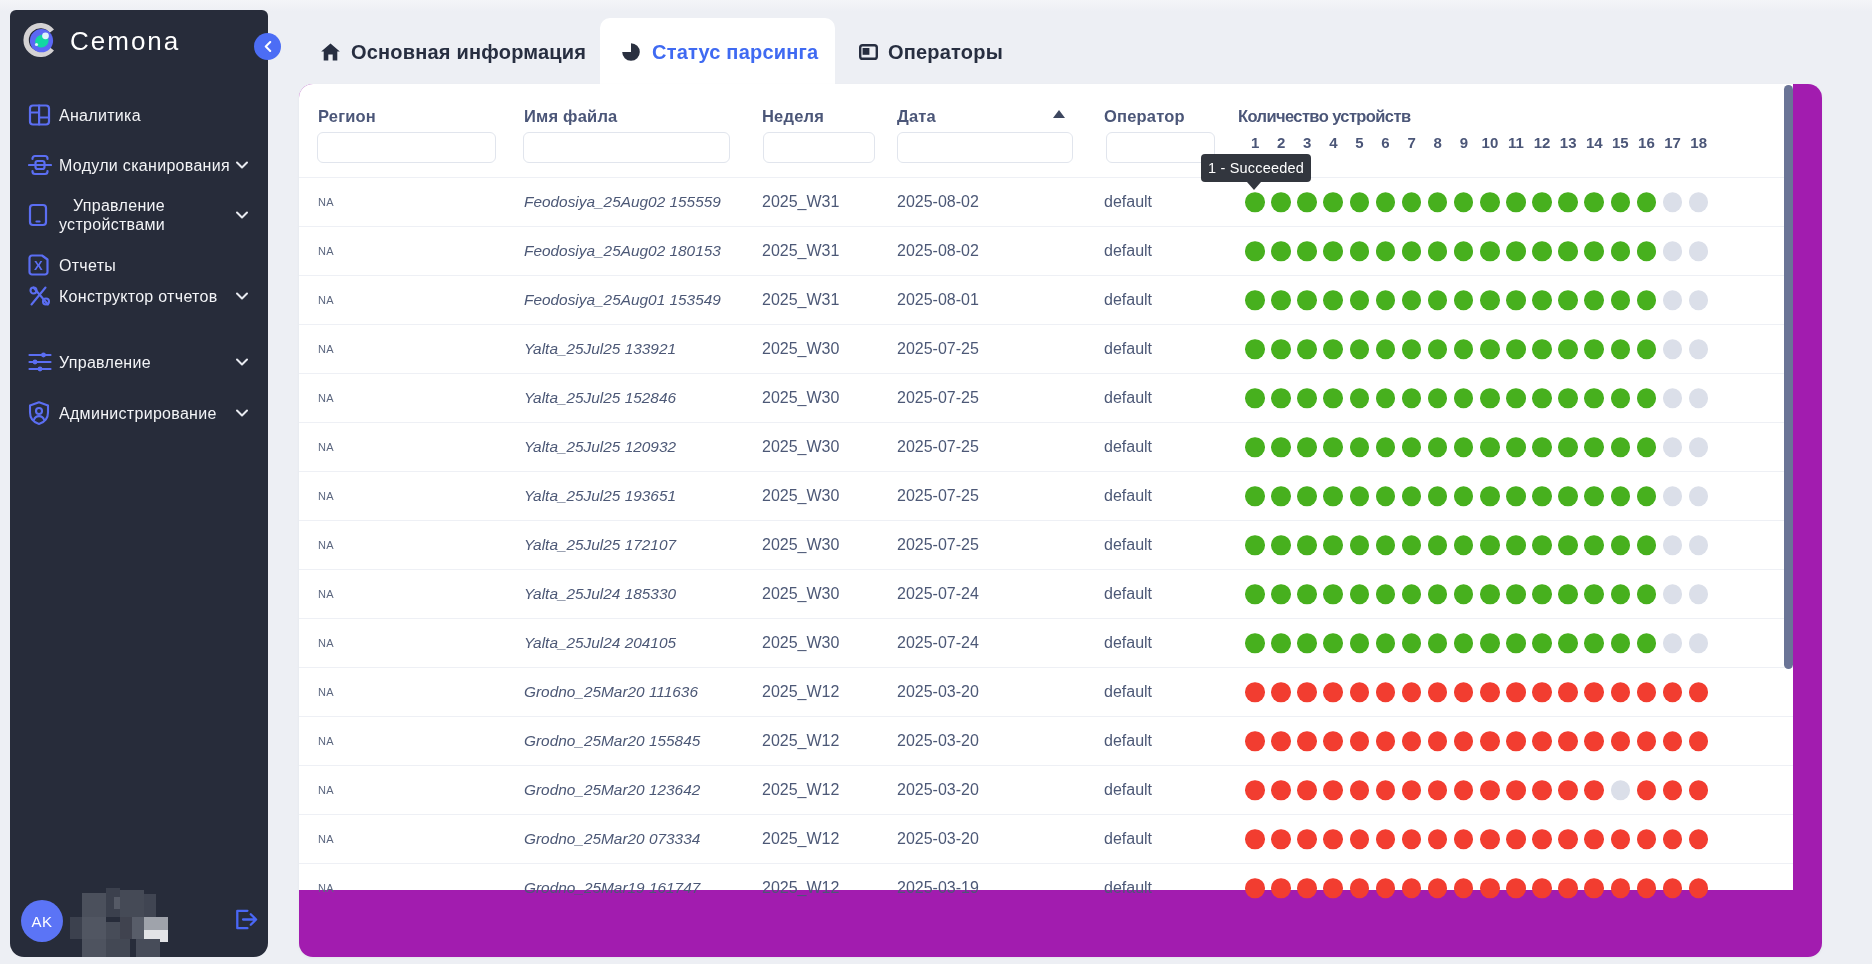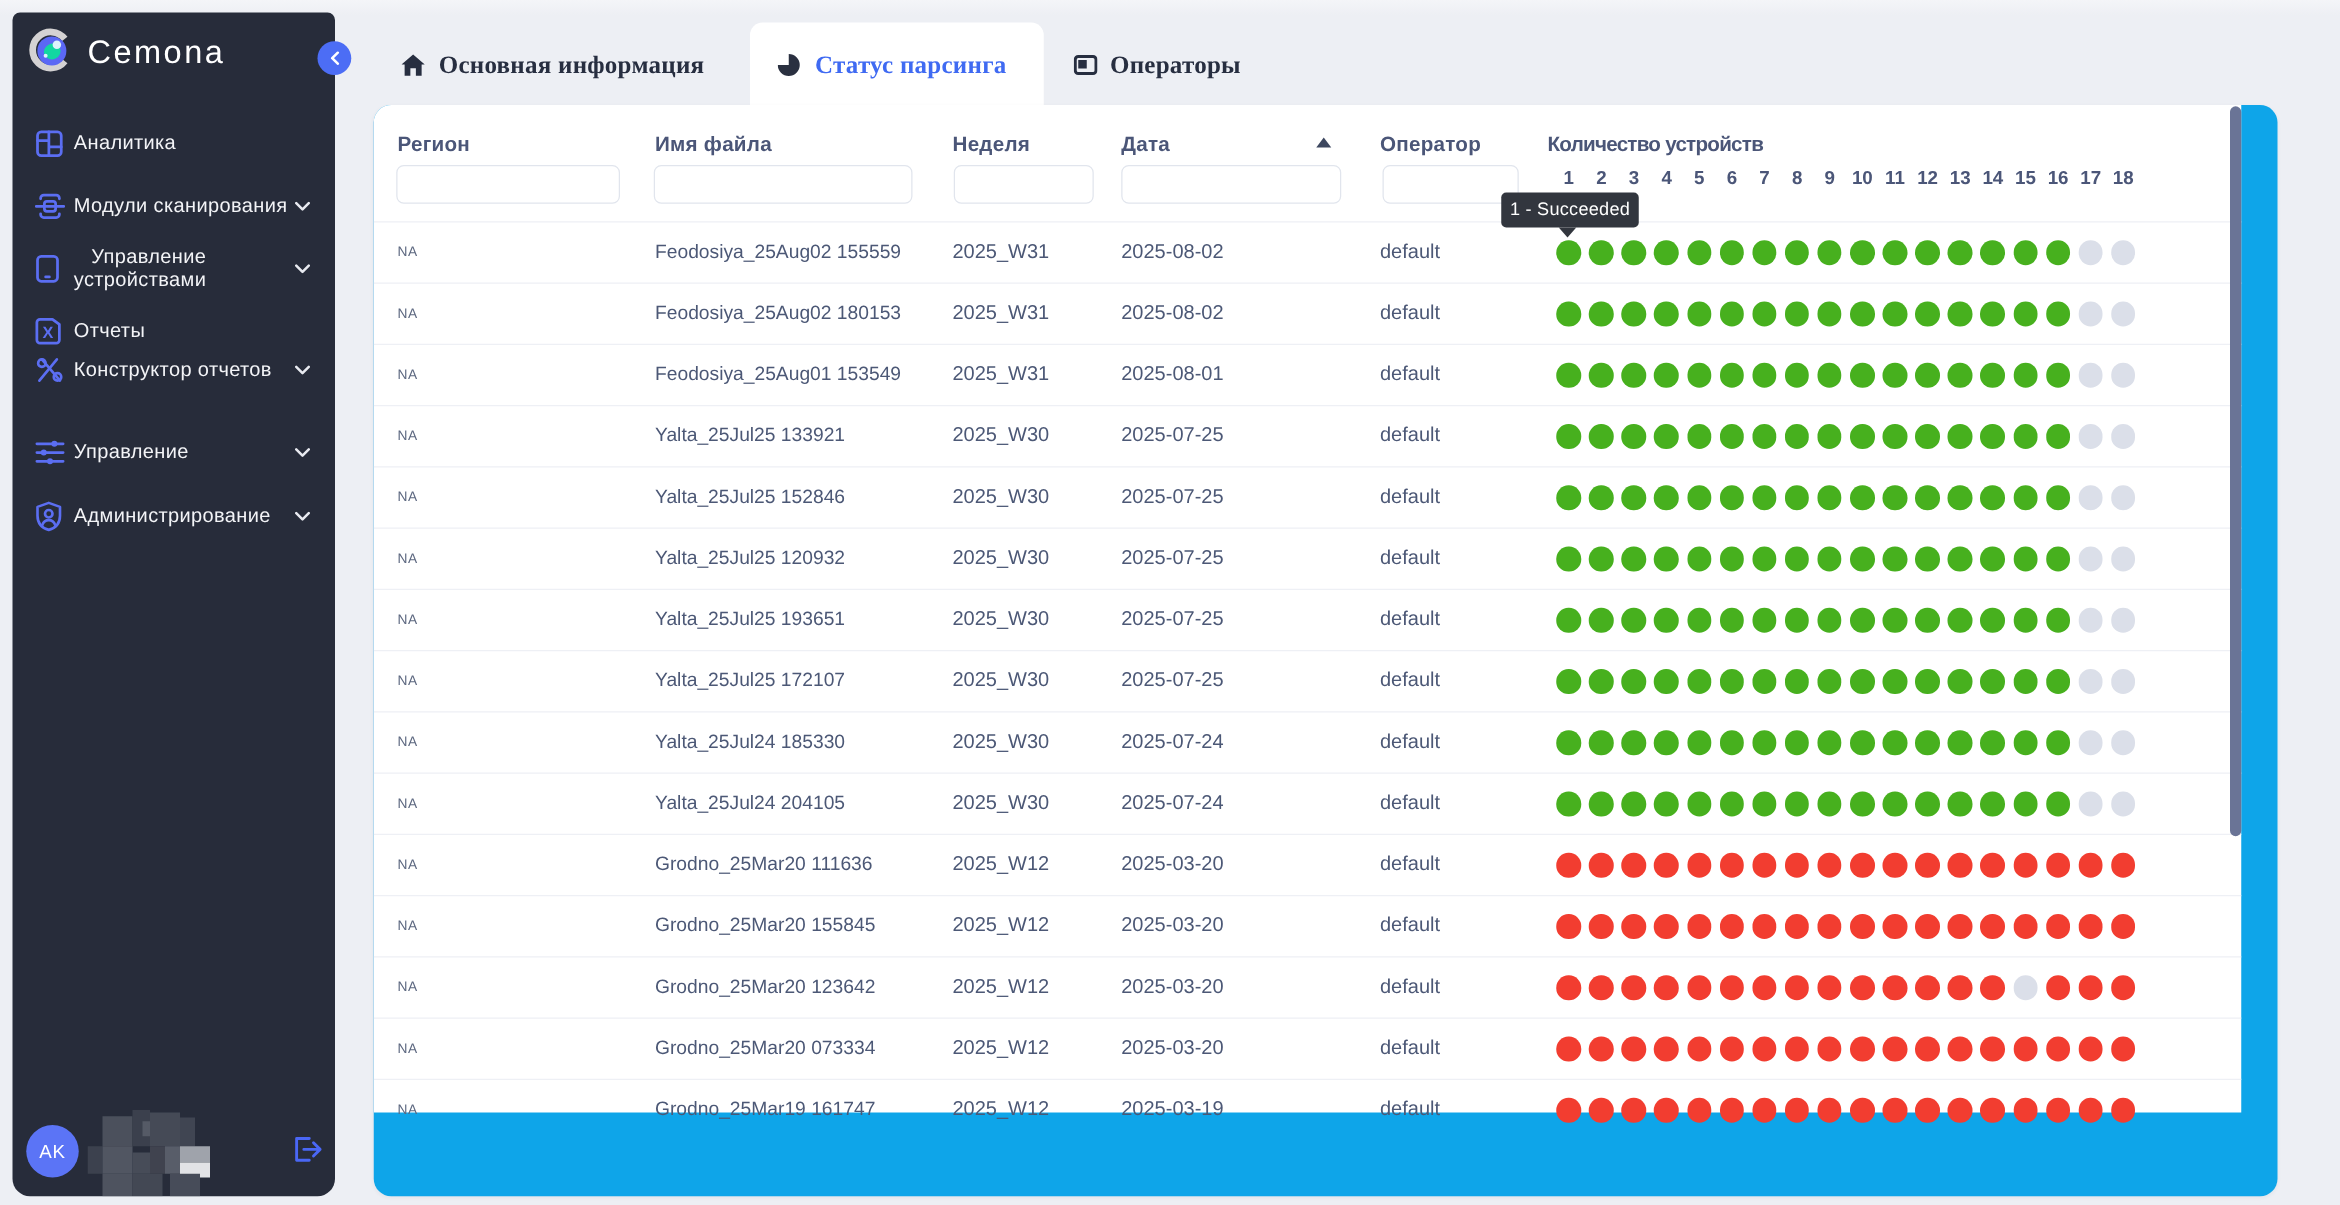--- a/index.html
+++ b/index.html
@@ -14,33 +14,33 @@
   .mi { left:0; width:258px; height:34px; color:#f3f4f7; font-size:16px; font-weight:400; letter-spacing:0.3px; }
   .mi .lbl { position:absolute; left:49px; top:50%; transform:translateY(-50%); line-height:19px;text-align:right; }
   .mi svg.ic { position:absolute; left:18px; top:50%; transform:translateY(-50%); }
   .mi svg.ch { position:absolute; left:226px; top:50%; transform:translateY(-50%); }
   #avatar { left:11px; top:890px; width:42px; height:42px; border-radius:50%; background:#5b74f6;
             color:#fff; font-size:15px; font-weight:400; letter-spacing:1px; display:flex; align-items:center; justify-content:center; letter-spacing:0.5px;}
   #collapseBtn { left:254px; top:33px; width:27px; height:27px; border-radius:50%; background:#4c6df5;
                  display:flex; align-items:center; justify-content:center; }
 
   
-  .tabTxt { font-size:20px; font-weight:700; color:#272e40; letter-spacing:0.2px;font-family:Liberation Serif, serif; }
+  .tabTxt { font-size:20px; font-weight:700; color:#272e40; letter-spacing:0.2px; }
   #activeTab { left:600px; top:18px; width:235px; height:70px; background:#fff; border-radius:10px 10px 0 0; }
 
   
-  #card { left:299px; top:84px; width:1523px; height:873px; background:#0ea5e9; border-radius:14px;
+  #card { left:299px; top:84px; width:1523px; height:873px; background:#a21caf; border-radius:14px;
           overflow:hidden; box-shadow:0 1px 3px rgba(40,50,80,0.05); }
   #tableArea { position:absolute; left:0; top:0; width:1494px; height:806px; background:#fff; }
   .hdr { position:absolute; top:23px; font-size:16.5px; font-weight:700; color:#4b5678; letter-spacing:0.2px; }
   .finput { position:absolute; top:48px; height:31px; border:1px solid #e1e5ed; border-radius:6px; background:#fff; }
   .row { position:absolute; left:0; width:1494px; height:49px; border-top:1px solid #eef0f5; }
   .c { position:absolute; top:50%; transform:translateY(-50%); font-size:16px; color:#4c5876; }
   .cna { left:19px; font-size:11px; color:#5d6880; letter-spacing:0.4px; }
-  .cf { left:225px; font-size:15.4px; }
+  .cf { left:225px; font-size:15.4px;font-style:italic; }
   .cw { left:463px; }
   .cd { left:598px; }
   .co { left:805px; }
   .dots { position:absolute; left:946.2px; top:50%; transform:translateY(-50%); height:19.5px; white-space:nowrap; font-size:0; }
   .dt { display:inline-block; width:19.5px; height:19.5px; border-radius:50%; margin-right:6.6px; }
   .g { background:#47b01e; }
   .r { background:#f23d30; }
   .e { background:#dbdfe9; }
   .nums { position:absolute; left:943px; top:50px; font-size:0; white-space:nowrap; }
   .nums span { display:inline-block; width:26.1px; text-align:center; font-size:15px; font-weight:700; color:#4b5678; }

